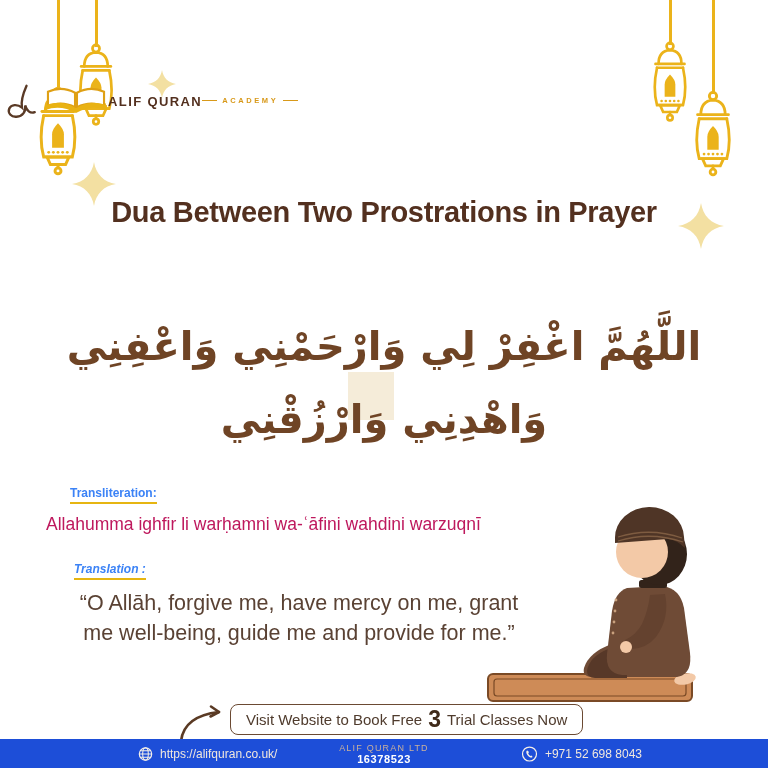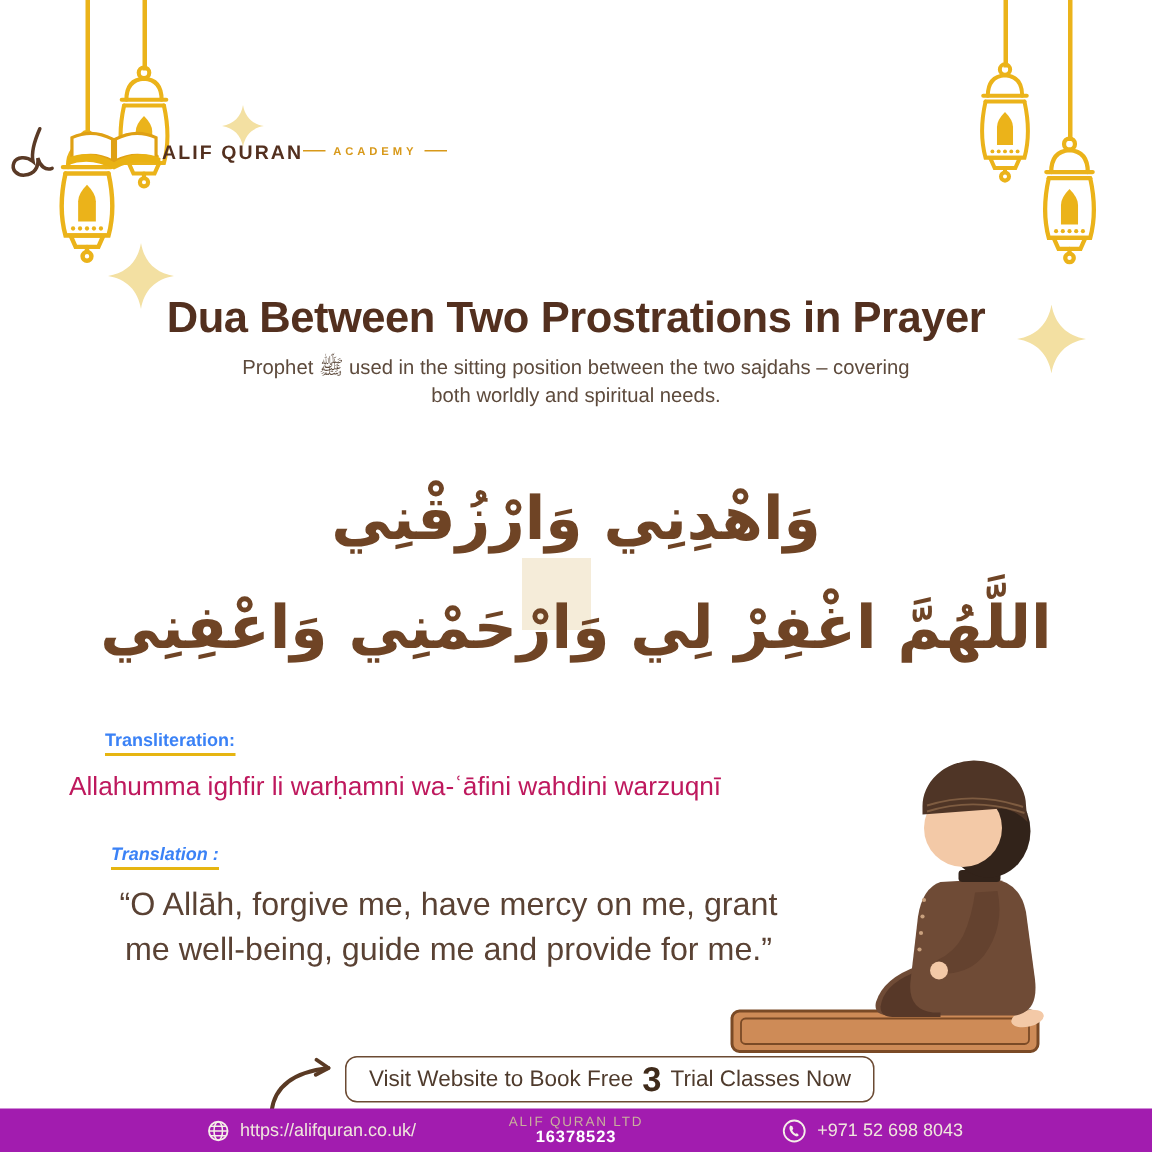--- a/index.html
+++ b/index.html
@@ -42,21 +42,21 @@
   .boy { position:absolute; left:477px; top:496px; }
 
   
   .cta-arrow { position:absolute; left:178px; top:703px; }
   .cta-pill { position:absolute; left:230px; top:704px; height:31px; border:1.6px solid #6B4A33; border-radius:8px;
               background:#fff; display:flex; align-items:center; gap:6px; padding:0 15px;
               font-size:15px; color:#4F3B2D; cursor:pointer; }
   .cta-num { font-size:23px; font-weight:700; color:#3F2A1A; line-height:1; }
 
   
-  .footer { position:absolute; left:0; bottom:0; width:768px; height:29px; background:#a21caf; color:#F0E7DD; }
+  .footer { position:absolute; left:0; bottom:0; width:768px; height:29px; background:#1d4ed8; color:#F0E7DD; }
   .f-left { position:absolute; left:138px; top:50%; transform:translateY(-50%); display:flex; align-items:center; gap:7px; font-size:12px; }
   .f-center { position:absolute; left:50%; top:50%; transform:translate(-50%,-50%); text-align:center; line-height:1.15; }
   .f-company { font-size:9px; color:#C9B09C; letter-spacing:1.2px; }
   .f-reg { font-size:11px; font-weight:700; color:#ffffff; letter-spacing:0.6px; }
   .f-right { position:absolute; right:126px; top:50%; transform:translateY(-50%); display:flex; align-items:center; gap:7px; font-size:12px; }
 </style>
 </head>
 <body>
 
 <div class="page">
@@ -124,29 +124,25 @@
     </svg>
     <div class="logo-name">ALIF QURAN</div>
     <div class="logo-sub">
       <div class="dash"></div>
       <div class="logo-sub-text">ACADEMY</div>
       <div class="dash"></div>
     </div>
   </div>
 
   <div class="title">Dua Between Two Prostrations in Prayer</div>
-  <div class="subtitle">
-    <div>Prophet ﷺ used in the sitting position between the two sajdahs – covering</div>
-    <div>both worldly and spiritual needs.</div>
-  </div>
 
   <div class="patch"></div>
   <div class="arabic-wrap" dir="rtl" lang="ar">
+    <div class="arabic-line">اللَّهُمَّ اغْفِرْ لِي وَارْحَمْنِي وَاعْفِنِي</div>
     <div class="arabic-line">وَاهْدِنِي وَارْزُقْنِي</div>
-    <div class="arabic-line">اللَّهُمَّ اغْفِرْ لِي وَارْحَمْنِي وَاعْفِنِي</div>
   </div>
 
   <div class="gold-label lbl-translit">Transliteration:</div>
   <div class="translit-text">Allahumma ighfir li warḥamni wa-ʿāfini wahdini warzuqnī</div>
 
   <div class="gold-label lbl-trans">Translation :</div>
   <div class="trans-text">
     <div>“O Allāh, forgive me, have mercy on me, grant</div>
     <div>me well-being, guide me and provide for me.”</div>
   </div>

